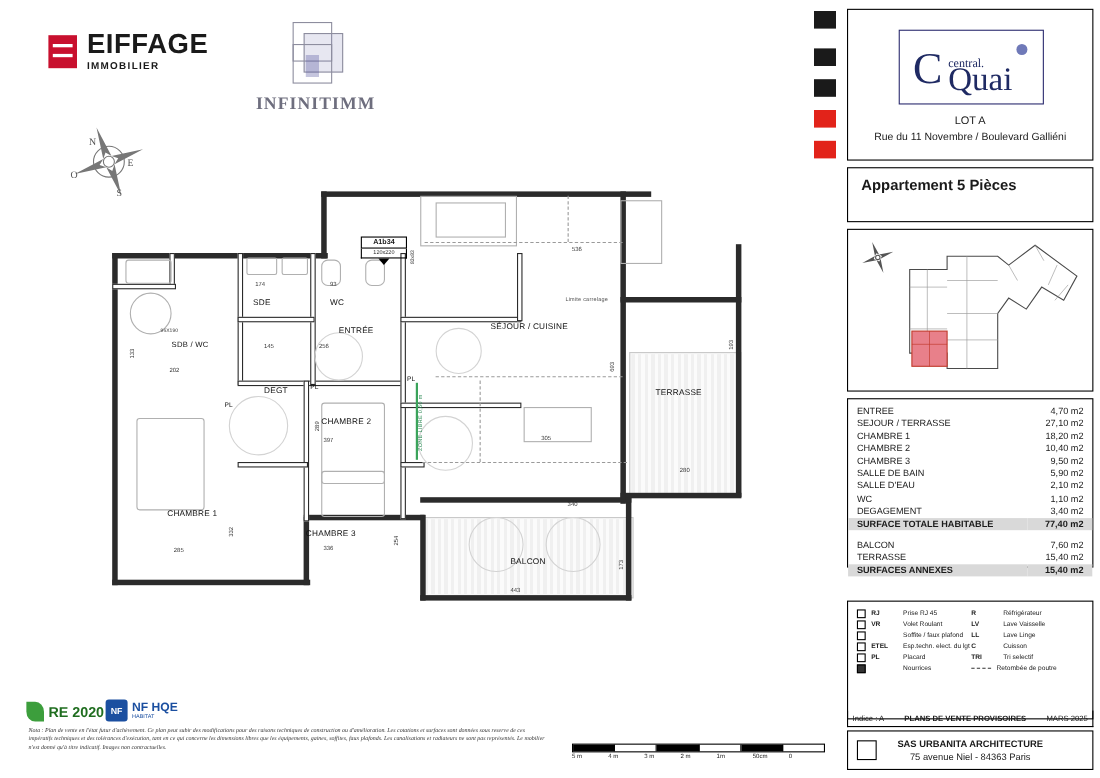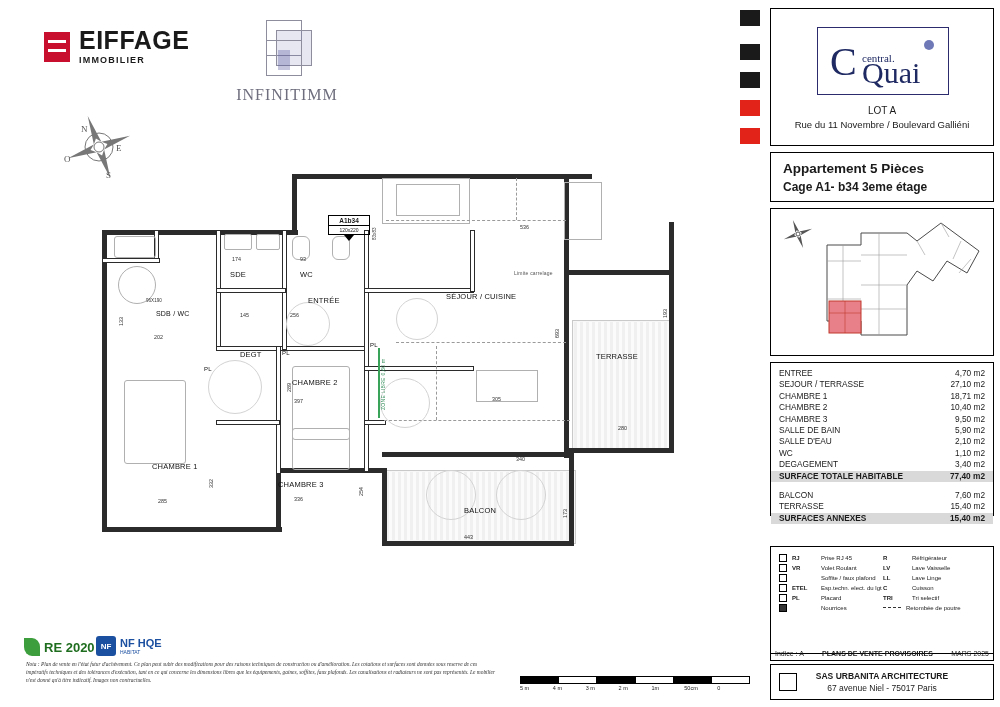--- a/index.html
+++ b/index.html
@@ -18,21 +18,21 @@
   #eiffage-mark{width:26px;height:30px;background:#c8102e;position:relative;}
   #eiffage-mark:before,#eiffage-mark:after{content:"";position:absolute;left:4px;right:4px;height:3px;background:#fff;}
   #eiffage-mark:before{top:8px;}
   #eiffage-mark:after{top:17px;}
   #eiffage-text .brand{font-size:25px;font-weight:bold;letter-spacing:.5px;line-height:25px;}
   #eiffage-text .sub{font-size:9px;font-weight:bold;letter-spacing:1.2px;margin-top:2px;}
 
   #infinitimm{left:222px;top:20px;width:130px;text-align:center;}
   #infinitimm .cube{width:58px;height:62px;margin:0 auto;position:relative;}
   #infinitimm .cube div{position:absolute;border:1px solid #8d8d9e;}
-  #infinitimm .name{font-size:16px;letter-spacing:1px;color:#6e6e7e;margin-top:4px;font-family:"Liberation Serif",serif;}
+  #infinitimm .name{font-size:16px;letter-spacing:1px;color:#6e6e7e;margin-top:4px;font-family:"Liberation Serif",serif;font-weight:bold;}
 
   
   #compass{left:62px;top:110px;width:74px;height:74px;}
   #compass .lbl{position:absolute;font-size:9px;color:#555;font-family:"Liberation Serif",serif;}
 
   
   .panel{border:1px solid #000;background:#fff;}
   #logo-panel{left:770px;top:8px;width:222px;height:136px;}
   #logo-box{position:absolute;left:46px;top:18px;width:130px;height:66px;border:1px solid #2b2b6e;}
   #logo-box .c{position:absolute;left:12px;top:10px;font-size:40px;color:#1f2a63;font-family:"Liberation Serif",serif;}
@@ -167,21 +167,20 @@
     <div class="central">central.</div>
     <div class="quai">Quai</div>
     <div class="dot"></div>
   </div>
   <div id="lot-a">LOT A</div>
   <div id="lot-addr">Rue du 11 Novembre / Boulevard Galliéni</div>
 </div>
 
 <div class="abs panel" id="title-panel">
   <div class="t1">Appartement 5 Pièces</div>
-  <div class="t2">Cage A1- b34  3eme  étage</div>
 </div>
 
 <div class="abs panel" id="key-panel">
   <div id="key-compass">
     <svg width="34" height="34" viewBox="0 0 34 34">
       <g fill="#555" transform="rotate(-20 17 17)">
         <polygon points="17,2 19,15 17,13 15,15"></polygon>
         <polygon points="17,32 19,19 17,21 15,19"></polygon>
         <polygon points="2,17 15,19 13,17 15,15"></polygon>
         <polygon points="32,17 19,19 21,17 19,15"></polygon>
@@ -211,21 +210,21 @@
         <tr>
           <td>ENTREE</td>
           <td class="v">4,70 m2</td>
         </tr>
     <tr>
           <td>SEJOUR / TERRASSE</td>
           <td class="v">27,10 m2</td>
         </tr>
     <tr>
           <td>CHAMBRE 1</td>
-          <td class="v">18,71 m2</td>
+          <td class="v">18,20 m2</td>
         </tr>
     <tr>
           <td>CHAMBRE 2</td>
           <td class="v">10,40 m2</td>
         </tr>
     <tr>
           <td>CHAMBRE 3</td>
           <td class="v">9,50 m2</td>
         </tr>
     <tr>
@@ -332,21 +331,21 @@
 
 <div class="abs" id="indice-bar">
   <span>Indice : A</span>
   <span class="mid">PLANS DE VENTE PROVISOIRES</span>
   <span>MARS 2025</span>
 </div>
 
 <div class="abs panel" id="arch-panel">
   <div class="sq"></div>
   <div class="l1">SAS URBANITA ARCHITECTURE</div>
-  <div class="l2">67 avenue Niel - 75017 Paris</div>
+  <div class="l2">75 avenue Niel - 84363 Paris</div>
 </div>
 
 <div class="abs" id="re2020">
   <div class="leaf"></div>
   <div class="txt">RE 2020</div>
 </div>
 <div class="abs" id="nfhqe">
   <div class="badge">NF</div>
   <div>
     <div class="txt">NF HQE</div>

